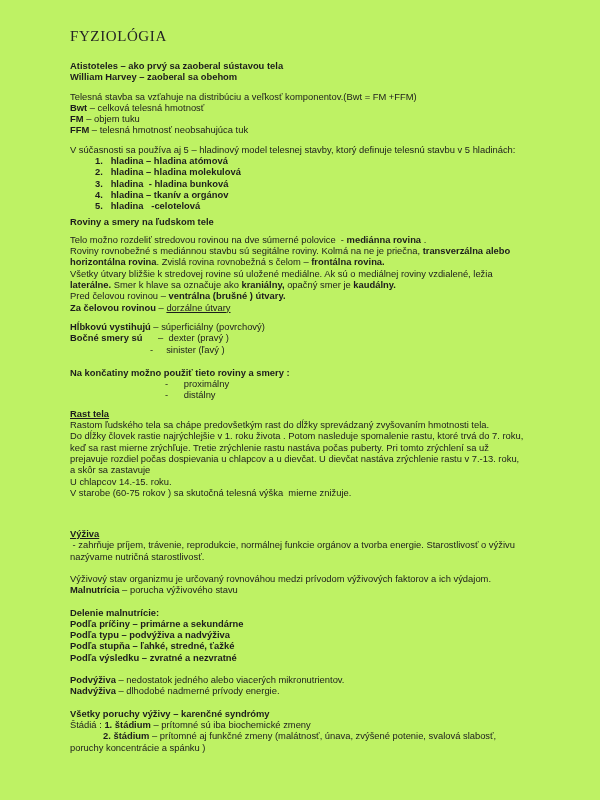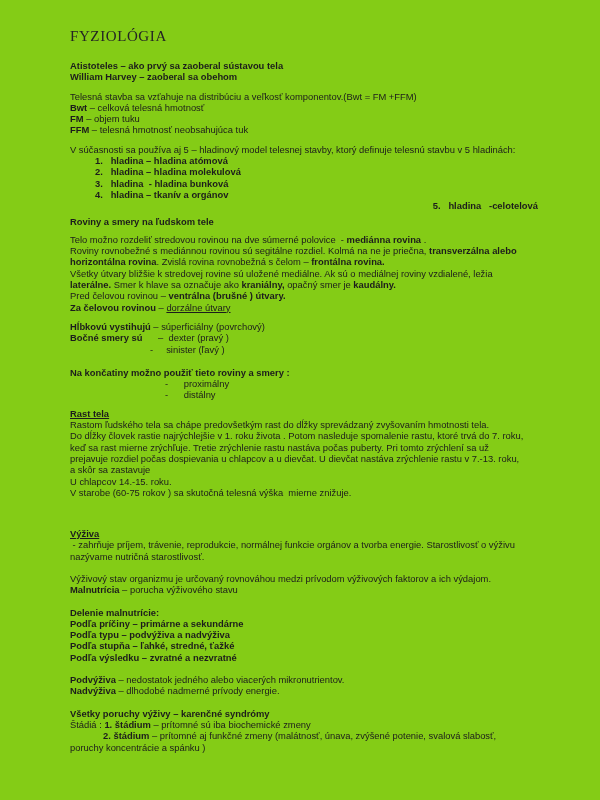--- a/index.html
+++ b/index.html
@@ -4,21 +4,21 @@
 <style>
   html, body {
     margin: 0;
     padding: 0;
     background: #ffffff;
   }
   .page {
     position: relative;
     width: 600px;
     height: 800px;
-    background: #84cc16;
+    background: #bef264;
     box-sizing: border-box;
     padding: 27px 62px 0 70px;
     overflow: hidden;
     font-family: "Liberation Sans", "DejaVu Sans", sans-serif;
     font-size: 9.4px;
     color: #1c1c1c;
   }
   .doc-title {
     font-family: "Liberation Serif", "DejaVu Serif", serif;
     font-size: 15px;
@@ -51,26 +51,26 @@
       <div class="line"><span>Telesná stavba sa vzťahuje na distribúciu a veľkosť komponentov.(Bwt = FM +FFM)</span></div>
       <div class="line"><span class="b">Bwt</span><span> – celková telesná hmotnosť</span></div>
       <div class="line"><span class="b">FM</span><span> – objem tuku</span></div>
       <div class="line"><span class="b">FFM</span><span> – telesná hmotnosť neobsahujúca tuk</span></div>
       <div class="spacer" style="height: 8px;"></div>
       <div class="line"><span>V súčasnosti sa používa aj 5 – hladinový model telesnej stavby, ktorý definuje telesnú stavbu v 5 hladinách:</span></div>
       <div class="line" style="padding-left: 25px;"><span class="b">1.   hladina – hladina atómová</span></div>
       <div class="line" style="padding-left: 25px;"><span class="b">2.   hladina – hladina molekulová</span></div>
       <div class="line" style="padding-left: 25px;"><span class="b">3.   hladina  - hladina bunková</span></div>
       <div class="line" style="padding-left: 25px;"><span class="b">4.   hladina – tkanív a orgánov</span></div>
-      <div class="line" style="padding-left: 25px; text-align: right;"><span class="b">5.   hladina   -celotelová</span></div>
+      <div class="line" style="padding-left: 25px;"><span class="b">5.   hladina   -celotelová</span></div>
       <div class="spacer" style="height: 4px;"></div>
       <div class="line center"><span class="b">Roviny a smery na ľudskom tele</span></div>
       <div class="spacer" style="height: 7px;"></div>
       <div class="line"><span>Telo možno rozdeliť stredovou rovinou na dve súmerné polovice  - </span><span class="b">mediánna rovina</span><span> .</span></div>
-      <div class="line"><span>Roviny rovnobežné s mediánnou rovinou sú segitálne rozdiel. Kolmá na ne je priečna, </span><span class="b">transverzálna alebo</span></div>
+      <div class="line"><span>Roviny rovnobežné s mediánnou stavbu sú segitálne roviny. Kolmá na ne je priečna, </span><span class="b">transverzálna alebo</span></div>
       <div class="line"><span class="b">horizontálna rovina</span><span>. Zvislá rovina rovnobežná s čelom – </span><span class="b">frontálna rovina.</span></div>
       <div class="line"><span>Všetky útvary bližšie k stredovej rovine sú uložené mediálne. Ak sú o mediálnej roviny vzdialené, ležia</span></div>
       <div class="line"><span class="b">laterálne.</span><span> Smer k hlave sa označuje ako </span><span class="b">kraniálny,</span><span> opačný smer je </span><span class="b">kaudálny.</span></div>
       <div class="line"><span>Pred čelovou rovinou – </span><span class="b">ventrálna (brušné ) útvary.</span></div>
       <div class="line"><span class="b">Za čelovou rovinou</span><span> – </span><span class="u">dorzálne útvary</span></div>
       <div class="spacer" style="height: 8px;"></div>
       <div class="line"><span class="b">Hĺbkovú vystihujú</span><span> – súperficiálny (povrchový)</span></div>
       <div class="line"><span class="b">Bočné smery sú</span><span>      –  dexter (pravý )</span></div>
       <div class="line" style="padding-left: 80px;"><span>-     sinister (ľavý )</span></div>
       <div class="spacer" style="height: 12px;"></div>

